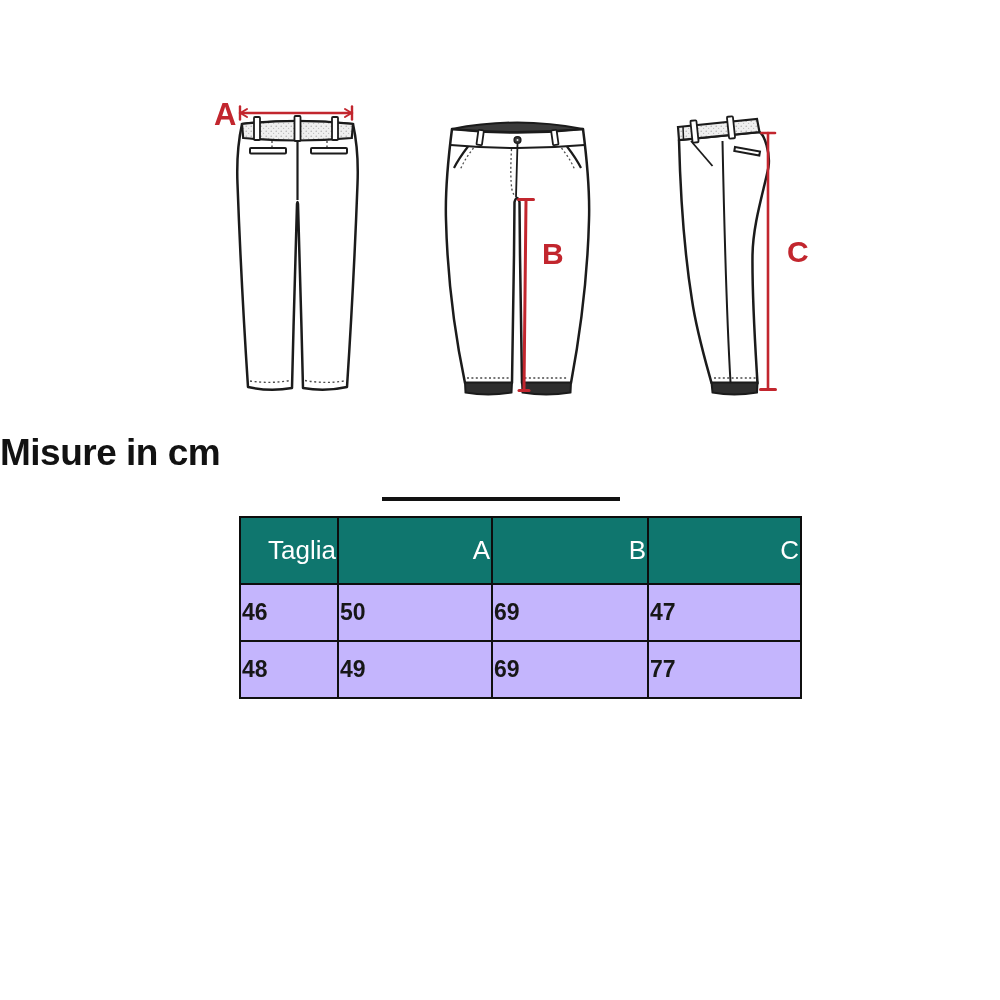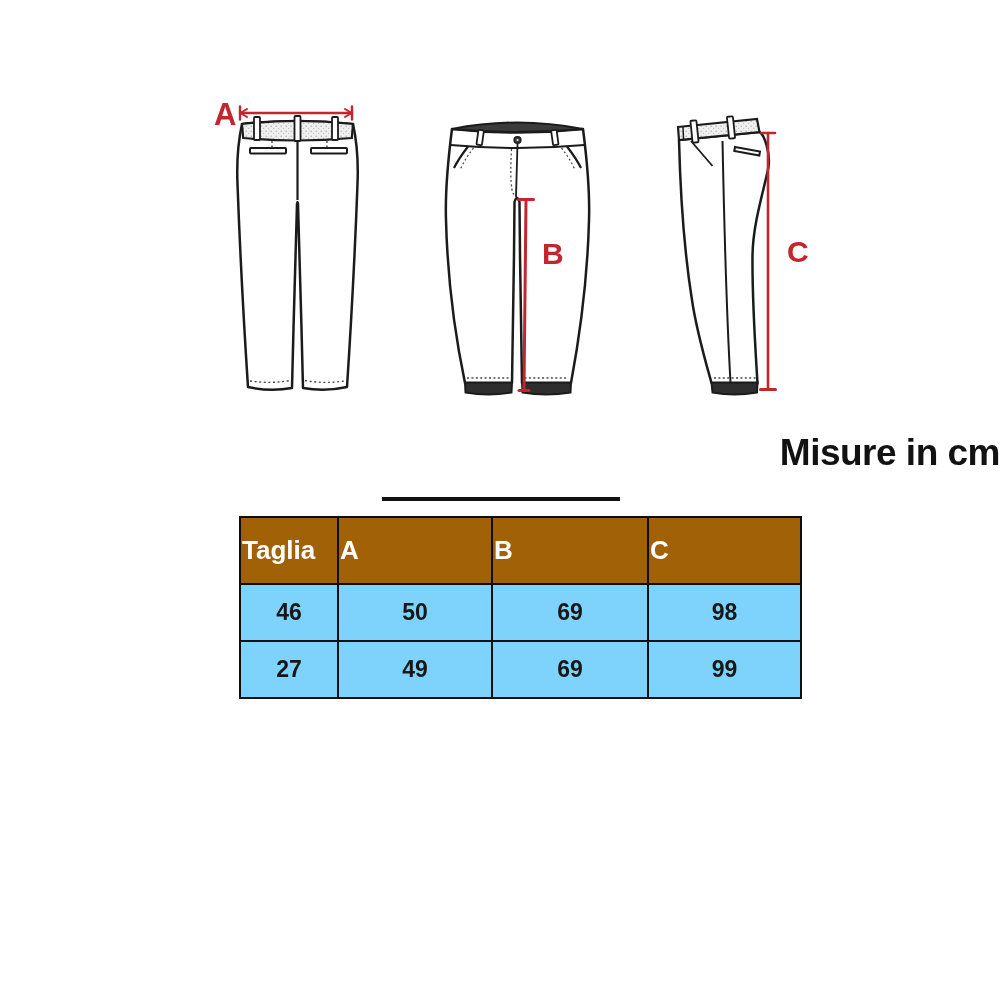--- a/index.html
+++ b/index.html
@@ -11,43 +11,43 @@
   .canvas{position:absolute;inset:0;}
   .drawing{position:absolute;}
   .measure-label{
     position:absolute;color:#c2262e;font-weight:800;line-height:1;
     font-family:"Liberation Sans","DejaVu Sans",sans-serif;
   }
   #label-a{left:214px;top:99px;font-size:31px;}
   #label-b{left:542px;top:239px;font-size:30px;}
   #label-c{left:787px;top:237px;font-size:30px;}
 
-  .title-wrap{position:absolute;left:0;top:432px;width:1000px;text-align:right;}
+  .title-wrap{position:absolute;left:0;top:432px;width:1000px;text-align:left;}
   .title{
     display:inline-block;font-size:37px;font-weight:800;color:#121212;
     letter-spacing:-0.5px;
   }
   .title-underline{
     position:absolute;left:382px;top:497px;width:238px;height:4px;background:#121212;
   }
 
   table.size-table{
     position:absolute;left:239px;top:516px;width:561px;
     border-collapse:collapse;table-layout:fixed;
     background:#ffffff;
   }
   table.size-table th{
-    background:#a16207;color:#ffffff;font-weight:700;font-size:26px;
-    height:63px;text-align:left;vertical-align:middle;
+    background:#0f766e;color:#ffffff;font-weight:400;font-size:26px;
+    height:63px;text-align:right;vertical-align:middle;
     border:2px solid #0d0d0d;
   }
   table.size-table td{
     color:#171717;font-weight:800;font-size:23px;
-    height:53px;text-align:center;vertical-align:middle;
-    border:2px solid #101010;background:#7dd3fc;
+    height:53px;text-align:left;vertical-align:middle;
+    border:2px solid #101010;background:#c4b5fd;
   }
   svg{display:block;overflow:visible;}
 </style>
 </head>
 <body>
 
 <div class="canvas">
 
   <svg width="0" height="0" aria-hidden="true">
     <defs>
@@ -218,24 +218,24 @@
         <th>A</th>
         <th>B</th>
         <th>C</th>
       </tr>
     </thead>
     <tbody>
       <tr>
         <td>46</td>
         <td>50</td>
         <td>69</td>
-        <td>98</td>
+        <td>47</td>
       </tr>
       <tr>
-        <td>27</td>
+        <td>48</td>
         <td>49</td>
         <td>69</td>
-        <td>99</td>
+        <td>77</td>
       </tr>
     </tbody>
   </table>
 
 </div>
 
 </body></html>

